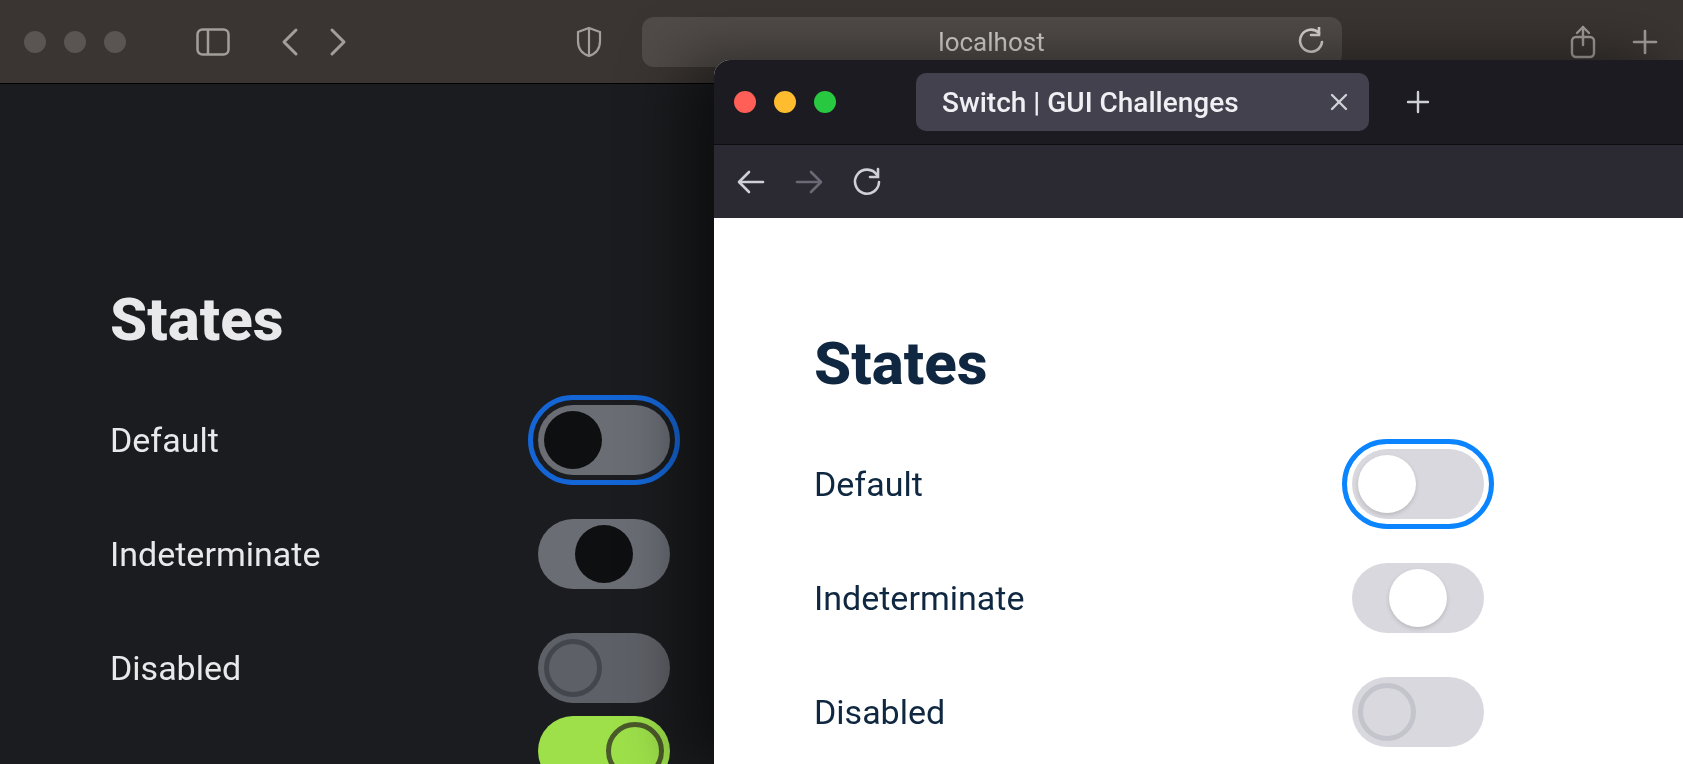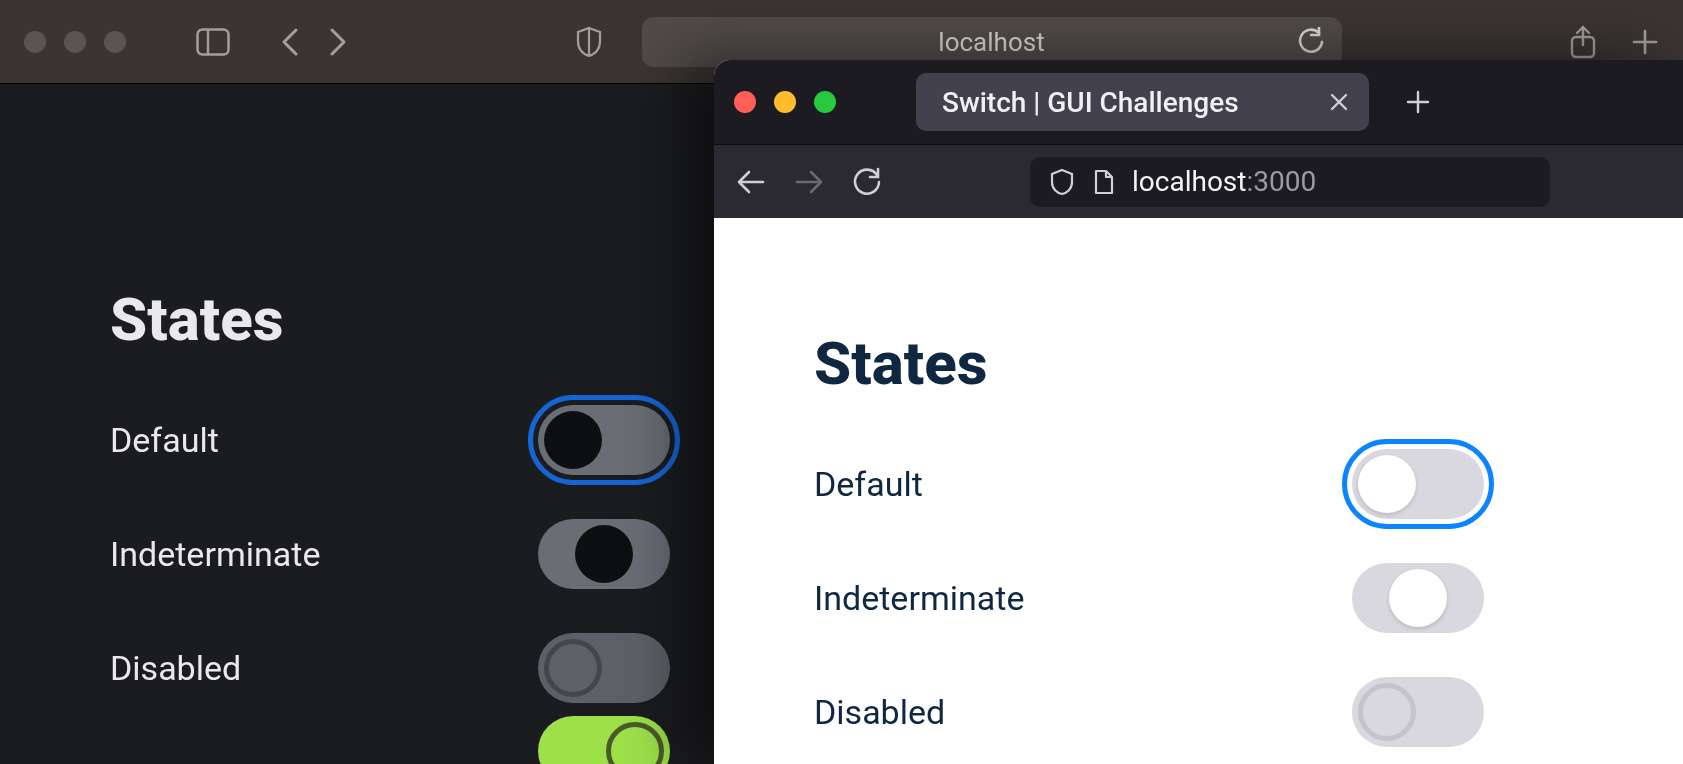--- a/index.html
+++ b/index.html
@@ -376,36 +376,20 @@
           <line x1="3" y1="14" x2="26" y2="14"></line>
           <polyline points="17,4 27,14 17,24"></polyline>
         </svg>
     </span>
     <span class="ff-nav-btn">
       <svg width="30" height="30" viewBox="0 0 30 30" fill="none" stroke="currentColor" stroke-width="2.6" stroke-linecap="round">
         <path d="M25 8 A12 12 0 1 0 27 15"></path>
         <polyline points="26,2 26,10 18,10"></polyline>
       </svg>
     </span>
-    <div class="ff-urlbar">
-      <span class="ic">
-        <svg width="24" height="28" viewBox="0 0 24 28" fill="none" stroke="currentColor" stroke-width="2.2">
-            <path d="M12 2 L22 6 V14 C22 21 17 25 12 26 C7 25 2 21 2 14 V6 Z"></path>
-          </svg>
-      </span>
-      <span class="ic">
-        <svg width="22" height="26" viewBox="0 0 22 26" fill="none" stroke="currentColor" stroke-width="2.2" stroke-linejoin="round">
-            <path d="M4 2 H14 L20 8 V24 H4 Z"></path>
-            <polyline points="14,2 14,8 20,8"></polyline>
-          </svg>
-      </span>
-      <span>
-        <span class="host">localhost</span><span class="port">:3000</span>
-      </span>
-    </div>
   </div>
 
   <div class="ff-content">
     <h1>States</h1>
 
     <div class="ff-state-row">
       <span class="ff-state-label">Default</span>
       <div class="sw light-off">
         <div class="focus-ring-light"></div>
         <div class="thumb"></div>

